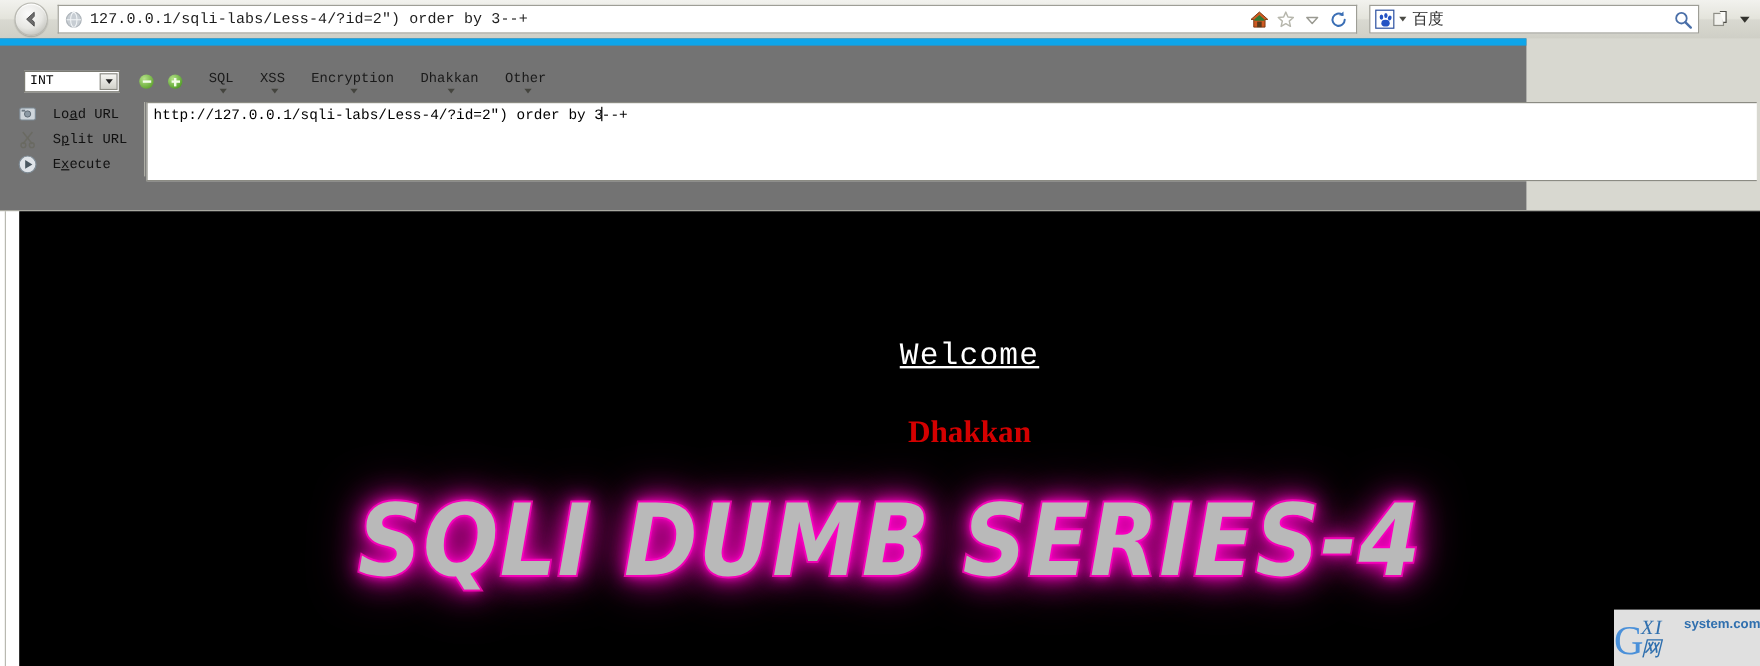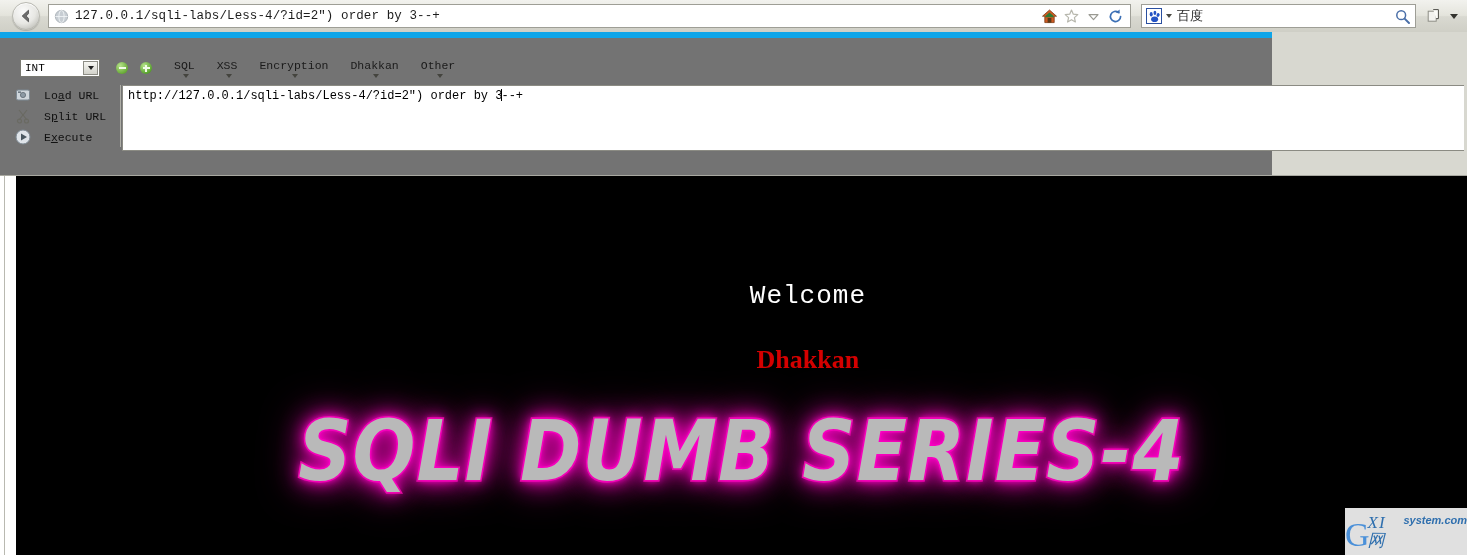--- a/index.html
+++ b/index.html
@@ -319,21 +319,21 @@
   }
   .welcome-line {
     text-align: center;
     margin-top: 72px;
     font-family: "Liberation Mono", "DejaVu Sans Mono", monospace;
     font-size: 26px;
     line-height: 32px;
     letter-spacing: 1px;
     white-space: pre;
   }
-  .w-white { color: #ffffff; }
+  .w-white { color: #ffffff; text-decoration: underline; }
   .w-red   { color: #d40000; font-family: "Liberation Serif", serif; font-weight: 700; letter-spacing: 0px; }
   .cred-line {
     text-align: center;
     font-family: "Liberation Mono", "DejaVu Sans Mono", monospace;
     font-size: 27px;
     line-height: 33px;
     color: #9bcd22;
     letter-spacing: 0.5px;
     white-space: pre;
   }
@@ -385,21 +385,20 @@
     font-style: italic;
     letter-spacing: 1px;
     line-height: 18px;
   }
   .wm-sys {
     font-family: "Liberation Sans", sans-serif;
     font-size: 11px;
     color: #2f6fae;
     font-weight: 700;
     line-height: 12px;
-    font-style: italic;
   }
 </style>
 </head>
 <body>
 
 <div id="app">
 
   <div class="navbar">
 
     <div class="back-btn">

